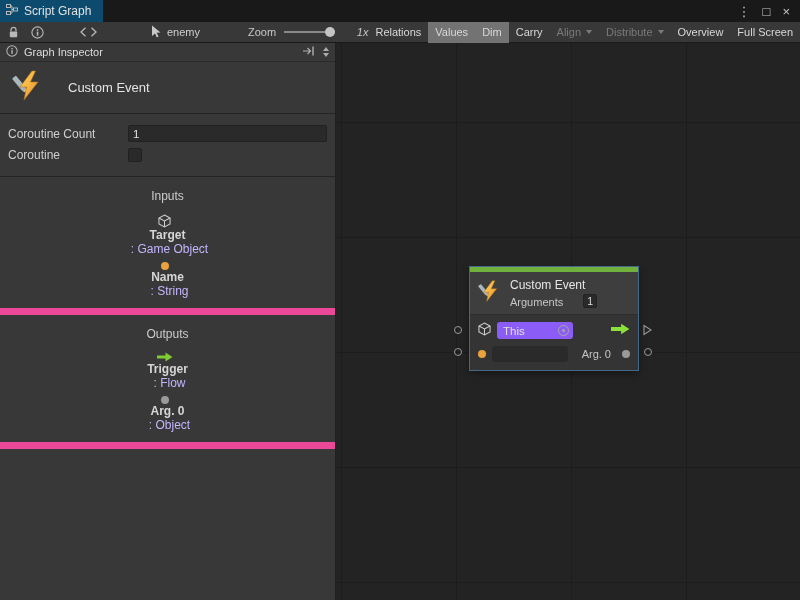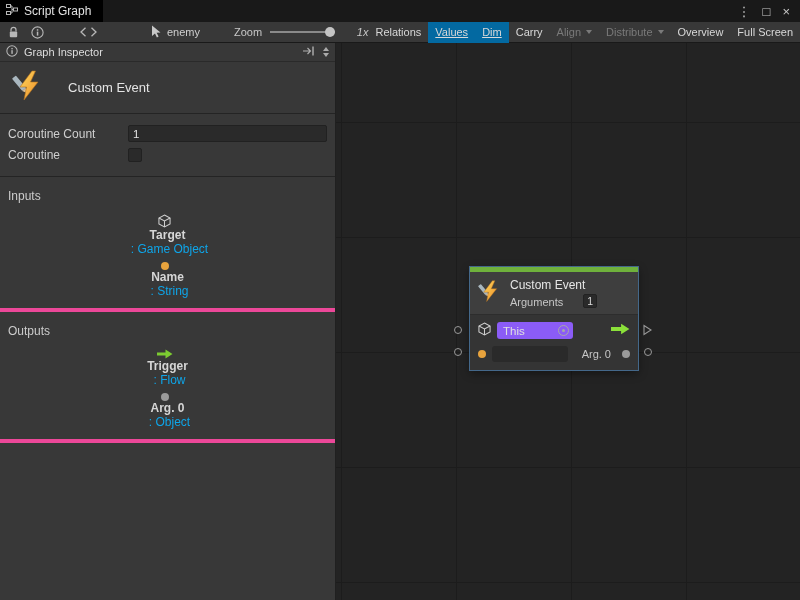--- a/index.html
+++ b/index.html
@@ -1,62 +1,62 @@
 <!DOCTYPE html>
 <html><head>
 <meta charset="utf-8">
 <style>
   * { margin:0; padding:0; box-sizing:border-box; }
   html,body { width:800px; height:600px; overflow:hidden; }
   body { font-family:"Liberation Sans", sans-serif; background:#383838; color:#ddd; position:relative; font-size:12px; }
 
   
   .titlebar { position:absolute; left:0; top:0; width:800px; height:22px; background:#191919; display:flex; align-items:stretch; }
-  .tab { display:flex; align-items:center; gap:6px; background:#000000; padding:0 12px 0 6px; font-size:12px; color:#e2e2e2;justify-content:space-between; }
+  .tab { display:flex; align-items:center; gap:6px; background:#0c4a6e; padding:0 12px 0 6px; font-size:12px; color:#e2e2e2;justify-content:space-between; }
   .tb-controls { margin-left:auto; display:flex; align-items:center; gap:12px; padding-right:10px; color:#c8c8c8; font-size:13px; }
 
   
   .toolbar { position:absolute; left:0; top:22px; width:800px; height:21px; background:#383838; border-bottom:1px solid #191919; display:flex; align-items:center; font-size:11px; color:#c8c8c8; padding-left:8px; }
   .ticon { display:flex; align-items:center; margin-right:12px; }
   .ticon.code { margin-left:24px; }
   .graph-ref { display:flex; align-items:center; gap:5px; margin-left:42px; color:#cfcfcf; }
-  .zoom-label { margin-left:34px; }
+  .zoom-label { margin-left:48px; }
   .zoom-slider { position:relative; width:88px; height:10px; margin-left:8px; }
   .zoom-track { position:absolute; left:0; right:0; top:4px; height:2px; background:#8a8a8a; }
   .zoom-knob { position:absolute; right:0; top:0; width:10px; height:10px; border-radius:50%; background:#c4c4c4; }
   .zoom-value { margin-left:22px;font-style:italic; }
   .tbtn-group { margin-left:auto; display:flex; align-items:stretch; height:21px; }
   .tbtn { display:flex; align-items:center; padding:0 7px; color:#d8d8d8; white-space:nowrap; }
-  .tbtn.active { background:#0369a1;text-decoration:underline; }
+  .tbtn.active { background:#737373; }
   .tbtn.disabled { color:#7a7a7a; }
   .caret { width:0; height:0; border-left:3px solid transparent; border-right:3px solid transparent; border-top:4px solid currentColor; margin-left:5px; }
 
   
   .inspector { position:absolute; left:0; top:43px; width:336px; height:557px; background:#383838; border-right:1px solid #202020; }
   .insp-header { height:19px; border-bottom:1px solid #2a2a2a; display:flex; align-items:center; gap:6px; padding:0 6px; font-size:11px; color:#dedede; }
   .insp-right { margin-left:auto; display:flex; align-items:center; gap:8px; }
   .spinner { display:flex; flex-direction:column; gap:2px; }
   .tri-up { width:0; height:0; border-left:3px solid transparent; border-right:3px solid transparent; border-bottom:4px solid #aaa; }
   .tri-down { width:0; height:0; border-left:3px solid transparent; border-right:3px solid transparent; border-top:4px solid #aaa; }
 
   .unit-head { display:flex; align-items:center; gap:24px; padding:8px 10px 8px 12px; border-bottom:1px solid #242424; min-height:48px; }
   .unit-title { font-size:13px; color:#e4e4e4; }
 
   .fields { padding:9px 8px 11px; border-bottom:1px solid #242424; }
   .frow { display:flex; align-items:center; height:21px; }
   .flabel { width:120px; color:#cfcfcf; font-size:12px; }
   .finput { flex:1; height:17px; background:#2a2a2a; border:1px solid #212121; border-radius:2px; color:#e0e0e0; font-size:11.5px; padding:0 4px; font-family:inherit; outline:none; }
   .checkbox { width:14px; height:14px; background:#2a2a2a; border:1px solid #212121; border-radius:2px; }
 
-  .iosec { padding:5px 0 7px; border-bottom:4px solid #ec4899; }
+  .iosec { padding:5px 0 7px; border-bottom:7px solid #ec4899;text-align:center; }
   .iohead { padding:7px 8px 8px; font-size:12px; color:#cccccc; }
   .iorow { display:flex; align-items:center; padding:3px 0; min-height:20px;flex-direction:column; }
   .ioicon { width:17px; display:flex; justify-content:center; align-items:center; margin-right:6px; }
   .ioname { font-weight:bold; color:#d6d6d6; font-size:12px; }
-  .iotype { color:#0ea5e9; font-size:12px; margin-left:4px; }
+  .iotype { color:#c4b5fd; font-size:12px; margin-left:4px; }
   .dot { width:8px; height:8px; border-radius:50%; }
   .dot.orange { background:#e8a33d; }
   .dot.gray { background:#9a9a9a; }
 
   
   .canvas { position:absolute; left:336px; top:43px; width:464px; height:557px; background-color:#232323;
     background-image: linear-gradient(to right,#1c1c1c 1px,transparent 1px), linear-gradient(to bottom,#1c1c1c 1px,transparent 1px);
     background-size:115px 115px; background-position:5px 79px; }
 
   

